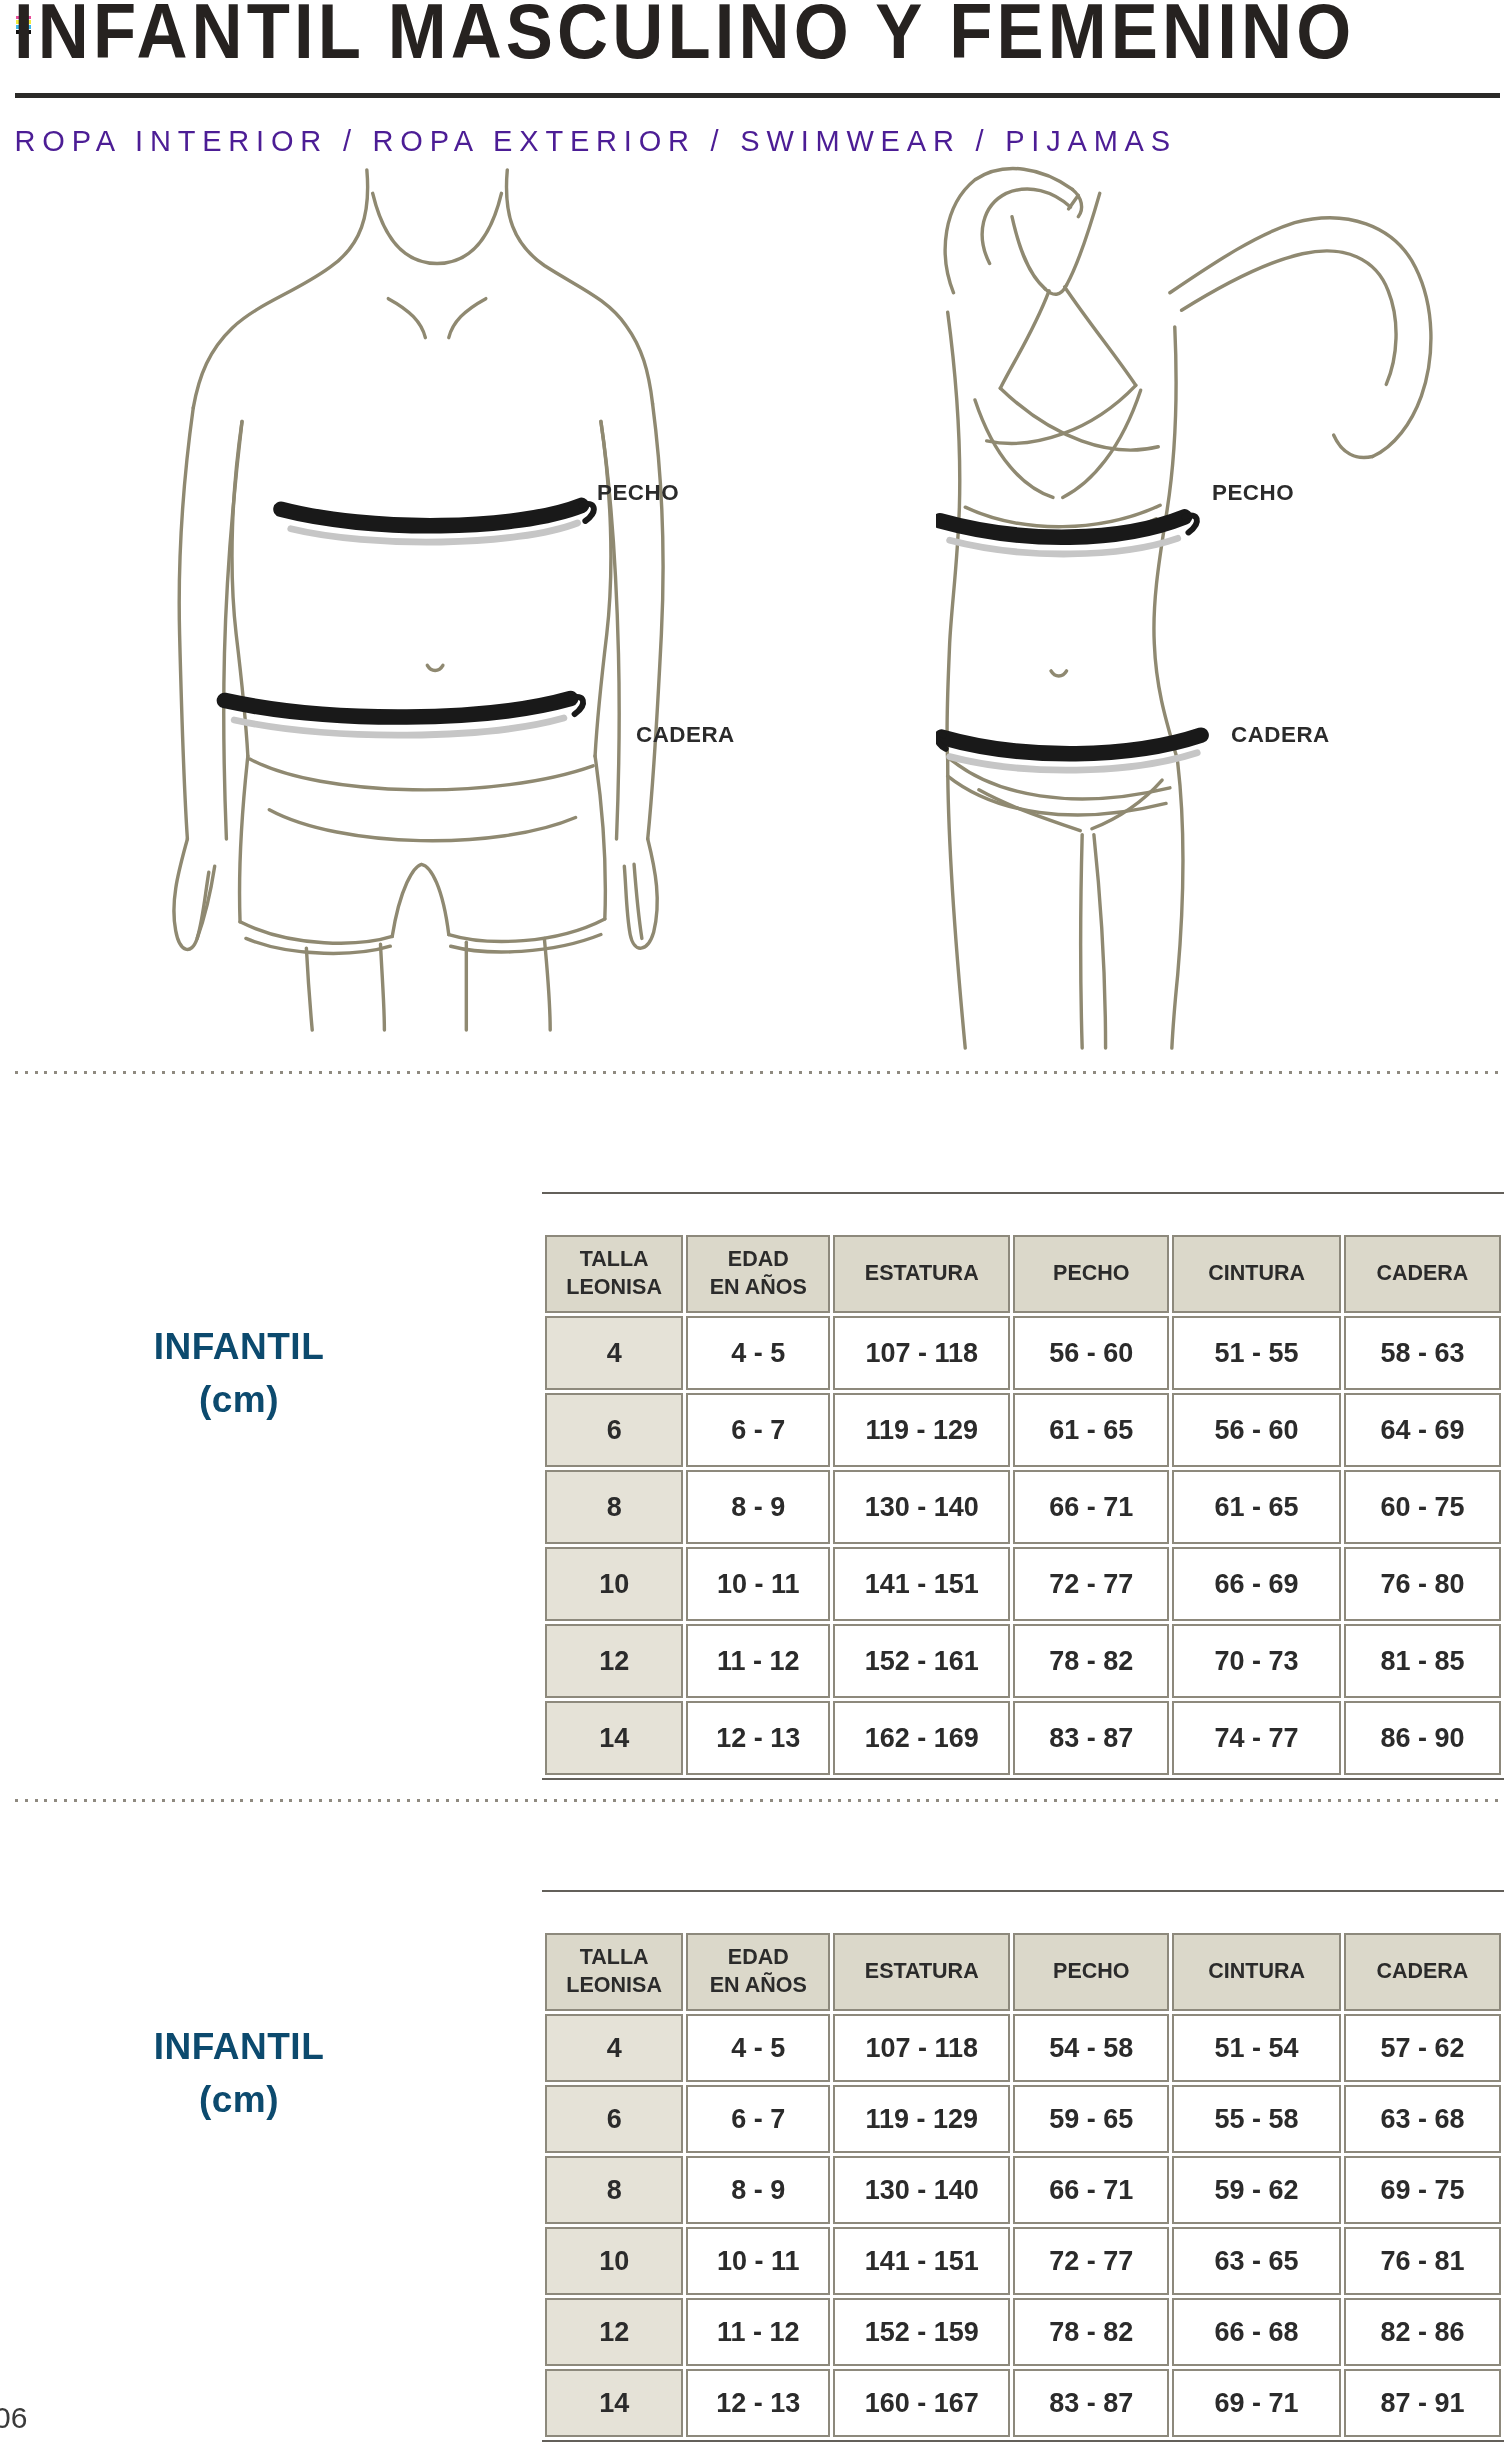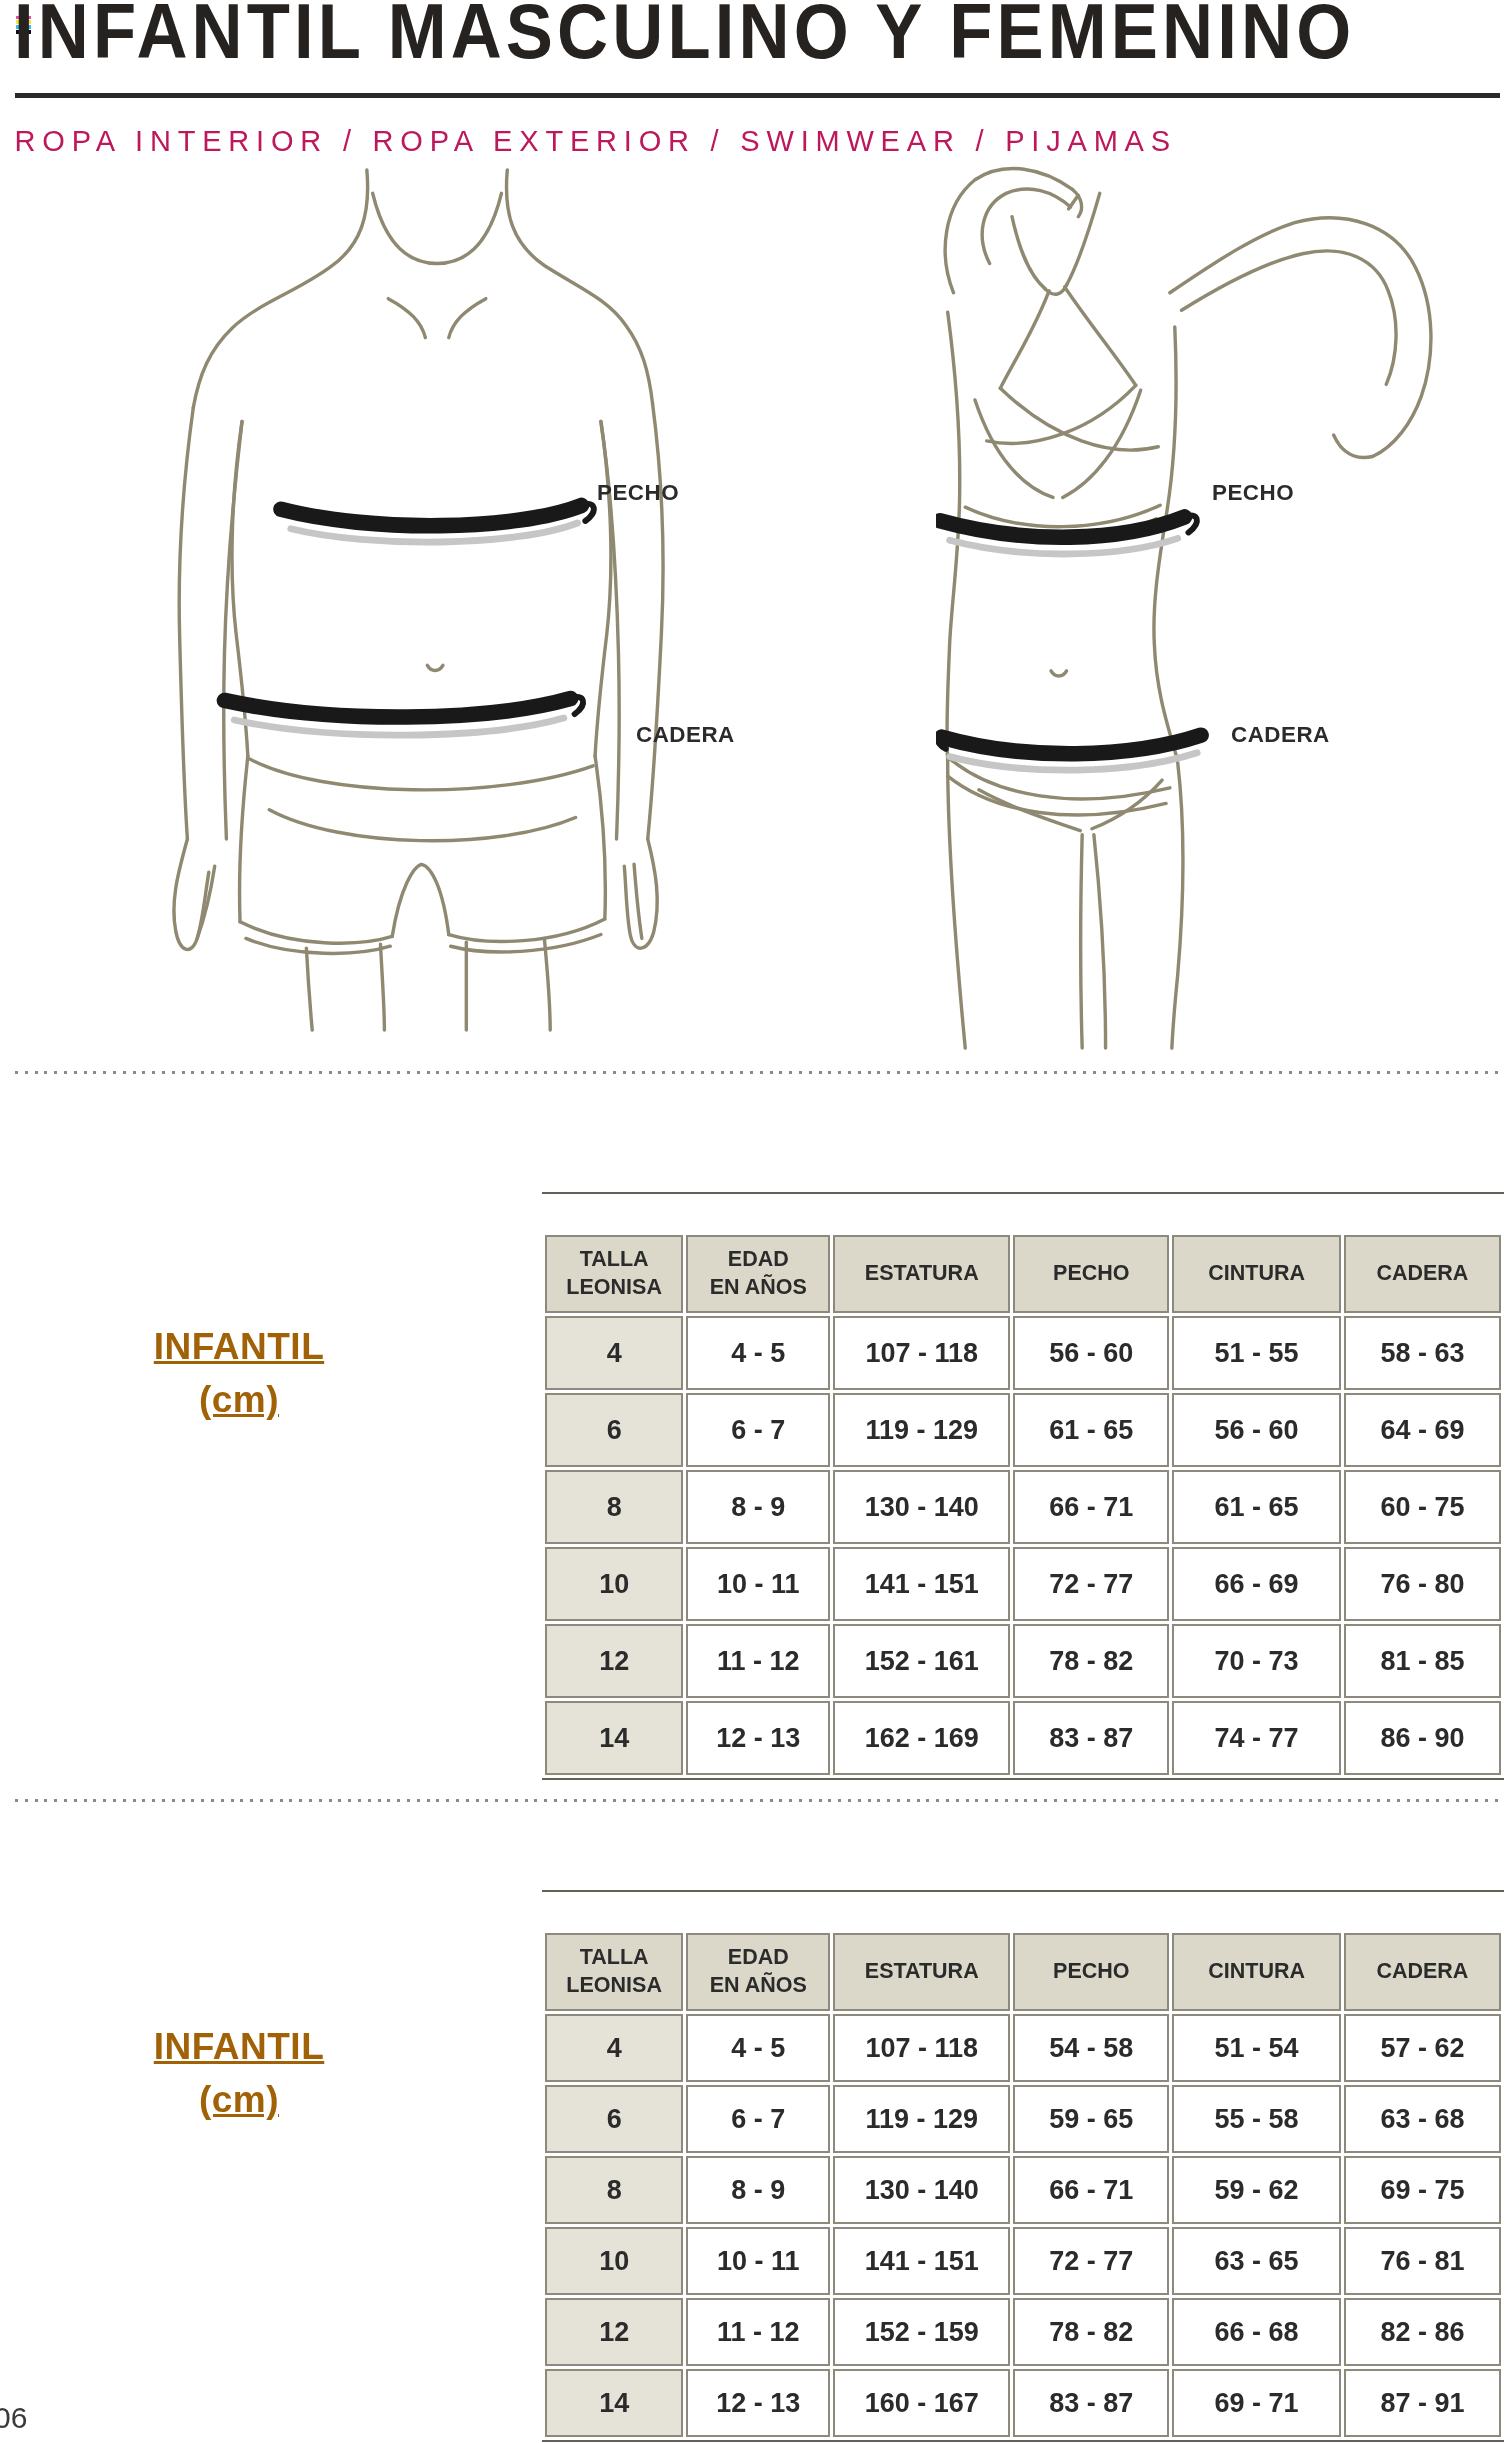--- a/index.html
+++ b/index.html
@@ -13,21 +13,21 @@
   .reg-mark{left:15.6px;top:15.6px;width:15.6px;}
   .reg-mark div{width:15.6px;height:3.9px;margin-bottom:1px;}
   .page-title{
     left:13.7px;top:-13.7px;width:1498px;overflow:hidden;white-space:nowrap;
     font-size:66px;font-weight:700;color:#262220;letter-spacing:3.9px;
   }
   .page-title span{display:inline-block;transform:scale(1.07,1.18);transform-origin:top left;}
   .title-rule{left:14.6px;top:93px;width:1485px;height:4.9px;background:#2b2a28;}
   .subtitle{
     left:14.6px;top:125px;width:1482px;font-size:29px;font-weight:400;
-    color:#be185d;letter-spacing:6.8px;white-space:nowrap;
+    color:#4c1d95;letter-spacing:6.8px;white-space:nowrap;
   }
 
   
   .fig-label{font-size:22.4px;font-weight:700;color:#2b2b2b;letter-spacing:0.5px;white-space:nowrap;}
   svg{display:block;}
 
   
   .dotted{left:14.6px;width:1485px;height:2.9px;
     background:repeating-linear-gradient(90deg,#8f8a80 0 2.9px,transparent 2.9px 9.8px);}
 
@@ -38,22 +38,22 @@
     color:#2b2b2b;font-weight:700;padding:0;
   }
   .size-table th{background:#dbd8ca;font-size:21.5px;line-height:1.3;white-space:pre-line;height:74px;}
   .size-table td{background:#ffffff;font-size:27px;}
   .size-table td.first{background:#e5e2d7;}
   .t1 td{height:70px;}
   .t2 td{height:64px;}
   .table-wrap{border-top:2.9px solid #63605a;border-bottom:2.9px solid #63605a;padding:0;}
 
   .section-title{
-    width:332px;text-align:center;font-size:37px;font-weight:700;color:#a16207;
-    line-height:1.42;letter-spacing:0.5px;text-decoration:underline;
+    width:332px;text-align:center;font-size:37px;font-weight:700;color:#0c4a6e;
+    line-height:1.42;letter-spacing:0.5px;
   }
   .section-title span{display:block;}
 
   .page-number{left:-5.9px;top:2401px;font-size:30px;color:#3a3a3a;font-weight:400;}
 </style>
 </head>
 <body>
 
 <div class="abs reg-mark">
   <div style="background:#ea4e9b"></div>

